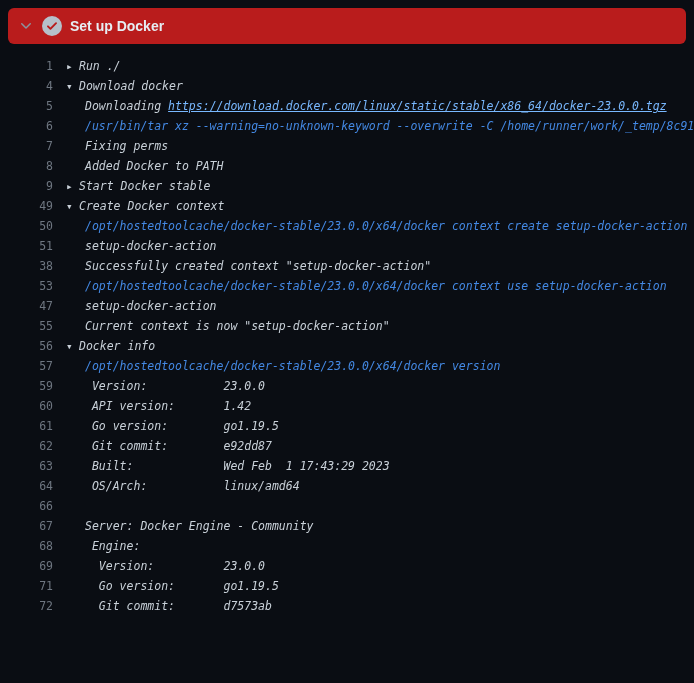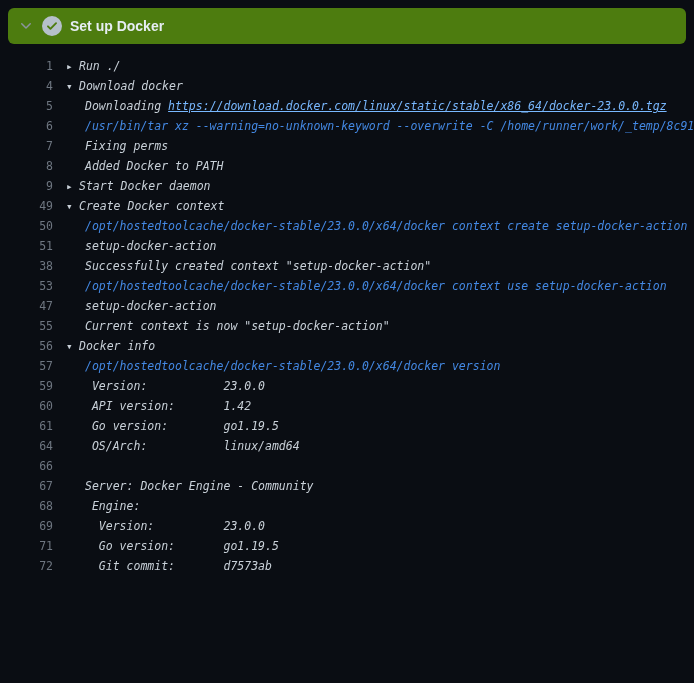--- a/index.html
+++ b/index.html
@@ -5,21 +5,21 @@
   html, body { margin: 0; padding: 0; }
   body {
     width: 694px; height: 683px;
     background: #0a0d13;
     overflow: hidden;
     position: relative;
     font-family: "Liberation Sans", sans-serif;
   }
   .step-header {
     position: absolute; top: 8px; left: 8px; right: 8px; height: 36px;
-    background: #4d7c0f;
+    background: #b91c1c;
     border-radius: 6px;
     display: flex; align-items: center;
     padding: 0 10px; box-sizing: border-box;
     cursor: pointer;
   }
   .chev { width: 16px; height: 16px; margin-right: 8px; flex: none; cursor: pointer; }
   .check { width: 20px; height: 20px; margin-right: 8px; flex: none; }
   .step-title { color: #e6edf3; font-size: 14px; font-weight: 600; }
   .log {
     position: absolute; top: 44px; left: 0; right: 0; bottom: 0;
@@ -64,33 +64,35 @@
     <span class="step-title">Set up Docker</span>
   </div>
 
   <div class="log" id="log">
       <div class="row"><span class="num">1</span><span class="content group"><span class="marker">▸</span><span>Run ./</span></span></div>
       <div class="row"><span class="num">4</span><span class="content group"><span class="marker">▾</span><span>Download docker</span></span></div>
       <div class="row"><span class="num">5</span><span class="content child"><span>Downloading </span><span class="lnk">https://download.docker.com/linux/static/stable/x86_64/docker-23.0.0.tgz</span></span></div>
       <div class="row"><span class="num">6</span><span class="content child cmd">/usr/bin/tar xz --warning=no-unknown-keyword --overwrite -C /home/runner/work/_temp/8c91</span></div>
       <div class="row"><span class="num">7</span><span class="content child">Fixing perms</span></div>
       <div class="row"><span class="num">8</span><span class="content child">Added Docker to PATH</span></div>
-      <div class="row"><span class="num">9</span><span class="content group"><span class="marker">▸</span><span>Start Docker daemon</span></span></div>
+      <div class="row"><span class="num">9</span><span class="content group"><span class="marker">▸</span><span>Start Docker stable</span></span></div>
       <div class="row"><span class="num">49</span><span class="content group"><span class="marker">▾</span><span>Create Docker context</span></span></div>
       <div class="row"><span class="num">50</span><span class="content child cmd">/opt/hostedtoolcache/docker-stable/23.0.0/x64/docker context create setup-docker-action</span></div>
       <div class="row"><span class="num">51</span><span class="content child">setup-docker-action</span></div>
       <div class="row"><span class="num">38</span><span class="content child">Successfully created context "setup-docker-action"</span></div>
       <div class="row"><span class="num">53</span><span class="content child cmd">/opt/hostedtoolcache/docker-stable/23.0.0/x64/docker context use setup-docker-action</span></div>
       <div class="row"><span class="num">47</span><span class="content child">setup-docker-action</span></div>
       <div class="row"><span class="num">55</span><span class="content child">Current context is now "setup-docker-action"</span></div>
       <div class="row"><span class="num">56</span><span class="content group"><span class="marker">▾</span><span>Docker info</span></span></div>
       <div class="row"><span class="num">57</span><span class="content child cmd">/opt/hostedtoolcache/docker-stable/23.0.0/x64/docker version</span></div>
       <div class="row"><span class="num">59</span><span class="content child"> Version:           23.0.0</span></div>
       <div class="row"><span class="num">60</span><span class="content child"> API version:       1.42</span></div>
       <div class="row"><span class="num">61</span><span class="content child"> Go version:        go1.19.5</span></div>
+      <div class="row"><span class="num">62</span><span class="content child"> Git commit:        e92dd87</span></div>
+      <div class="row"><span class="num">63</span><span class="content child"> Built:             Wed Feb  1 17:43:29 2023</span></div>
       <div class="row"><span class="num">64</span><span class="content child"> OS/Arch:           linux/amd64</span></div>
       <div class="row"><span class="num">66</span><span class="content child"></span></div>
       <div class="row"><span class="num">67</span><span class="content child">Server: Docker Engine - Community</span></div>
       <div class="row"><span class="num">68</span><span class="content child"> Engine:</span></div>
       <div class="row"><span class="num">69</span><span class="content child">  Version:          23.0.0</span></div>
       <div class="row"><span class="num">71</span><span class="content child">  Go version:       go1.19.5</span></div>
       <div class="row"><span class="num">72</span><span class="content child">  Git commit:       d7573ab</span></div>
     </div>
 
 </div>

